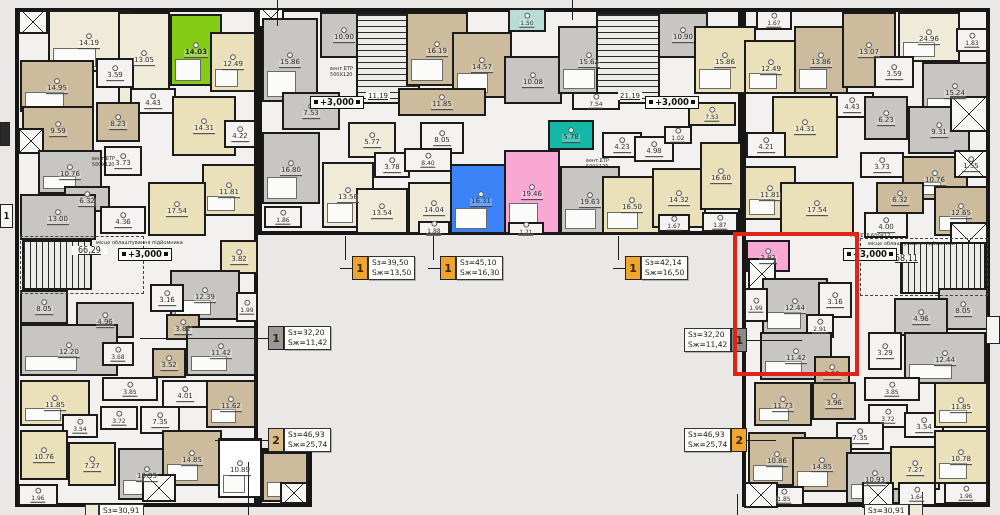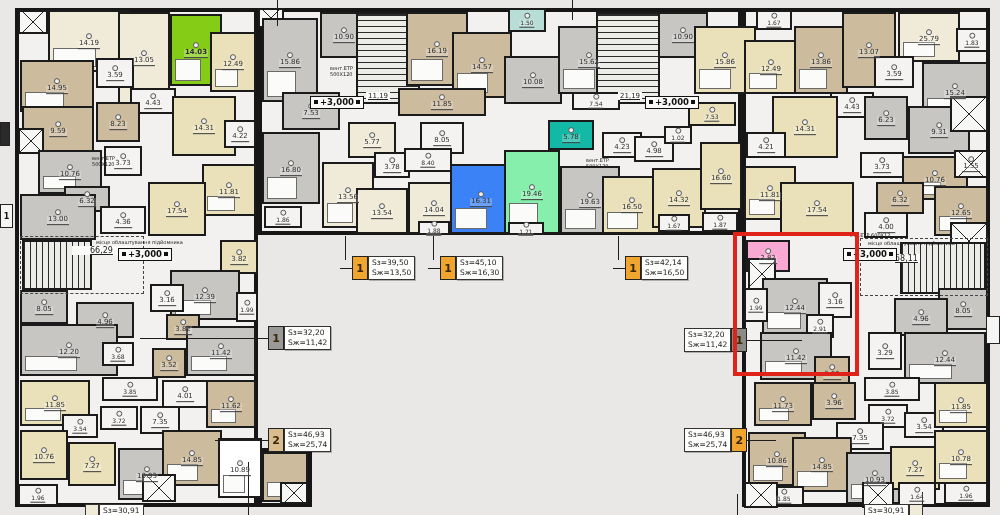--- a/index.html
+++ b/index.html
@@ -487,21 +487,21 @@
           <div class="marker"></div>
           <div class="lbl">4.98</div>
         </div>
       </div>
       <div class="room" style="left: 664px; top: 126px; width: 28px; height: 18px; position: absolute; background: rgb(244, 243, 241);">
         <div class="lblwrap">
           <div class="marker"></div>
           <div class="lbl" style="font-size: 6px;">1.02</div>
         </div>
       </div>
-      <div class="room" style="left: 504px; top: 150px; width: 56px; height: 84px; position: absolute; background: #86efac;">
+      <div class="room" style="left: 504px; top: 150px; width: 56px; height: 84px; position: absolute; background: #f9a8d4;">
         <div class="furn"></div>
         <div class="lblwrap">
           <div class="marker"></div>
           <div class="lbl">19.46</div>
         </div>
       </div>
       <div class="room" style="left: 560px; top: 166px; width: 60px; height: 68px; position: absolute; background: rgb(199, 198, 195);">
         <div class="furn"></div>
         <div class="lblwrap">
           <div class="marker"></div>
@@ -568,21 +568,21 @@
       <div class="room" style="left: 842px; top: 12px; width: 54px; height: 76px; position: absolute; background: rgb(205, 187, 158);">
         <div class="lblwrap">
           <div class="marker"></div>
           <div class="lbl">13.07</div>
         </div>
       </div>
       <div class="room" style="left: 898px; top: 12px; width: 62px; height: 50px; position: absolute; background: rgb(240, 235, 216);">
         <div class="furn"></div>
         <div class="lblwrap">
           <div class="marker"></div>
-          <div class="lbl">25.79</div>
+          <div class="lbl">24.96</div>
         </div>
       </div>
       <div class="room" style="left: 956px; top: 28px; width: 32px; height: 24px; position: absolute; background: rgb(244, 243, 241);">
         <div class="lblwrap">
           <div class="marker"></div>
           <div class="lbl" style="font-size: 6px;">1.83</div>
         </div>
       </div>
       <div class="room" style="left: 874px; top: 56px; width: 40px; height: 32px; position: absolute; background: rgb(244, 243, 241);">
         <div class="lblwrap">
@@ -865,21 +865,21 @@
       <div class="line" style="left: 734px; top: 440px; width: 42px; height: 1px; position: absolute;"></div>
       <div class="line" style="left: 248px; top: 462px; width: 1px; height: 53px; position: absolute;"></div>
       <div class="line" style="left: 737px; top: 494px; width: 1px; height: 21px; position: absolute;"></div>
       <div class="line" style="left: 922px; top: 492px; width: 1px; height: 23px; position: absolute;"></div>
       <div class="dash" style="left: 20px; top: 236px; width: 124px; height: 58px; position: absolute;"></div>
       <div class="dash" style="left: 860px; top: 238px; width: 128px; height: 58px; position: absolute;"></div>
       <div class="lvl" style="left: 310px; top: 96px; position: absolute;">+3,000</div>
       <div class="lvl" style="left: 645px; top: 96px; position: absolute;">+3,000</div>
       <div class="lvl" style="left: 118px; top: 248px; position: absolute;">+3,000</div>
       <div class="lvl" style="left: 843px; top: 248px; position: absolute;">+3,000</div>
-      <div class="misc" style="left: 72px; top: 246px; position: absolute; font-size: 8px; text-decoration: underline; background: rgb(251, 251, 249); padding: 0px 18px; border: 0px;">66,29</div>
+      <div class="misc" style="left: 72px; top: 246px; position: absolute; font-size: 8px; text-decoration: underline; background: rgb(251, 251, 249); padding: 0px 6px; border: 0px;">66,29</div>
       <div class="misc" style="left: 893px; top: 254px; position: absolute; font-size: 8px; text-decoration: underline; background: rgb(251, 251, 249); padding: 0px 2px; border: 0px;">58,11</div>
       <div class="misc" style="left: 366px; top: 92px; position: absolute; font-size: 7px; text-decoration: underline; background: rgb(251, 251, 249); padding: 0px 2px; border: 0px;">11,19</div>
       <div class="misc" style="left: 618px; top: 92px; position: absolute; font-size: 7px; text-decoration: underline; background: rgb(251, 251, 249); padding: 0px 2px; border: 0px;">21,19</div>
       <div class="misc" style="left: 330px; top: 66px; position: absolute; font-size: 5px;">вент.ЕТР
 500Х120</div>
       <div class="misc" style="left: 586px; top: 158px; position: absolute; font-size: 5px;">вент.ЕТР
 500Х120</div>
       <div class="misc" style="left: 92px; top: 156px; position: absolute; font-size: 5px;">вент.ЕТР
 500Х120</div>
       <div class="misc" style="left: 96px; top: 240px; position: absolute; font-size: 5px;">місце облаштування підйомника</div>

